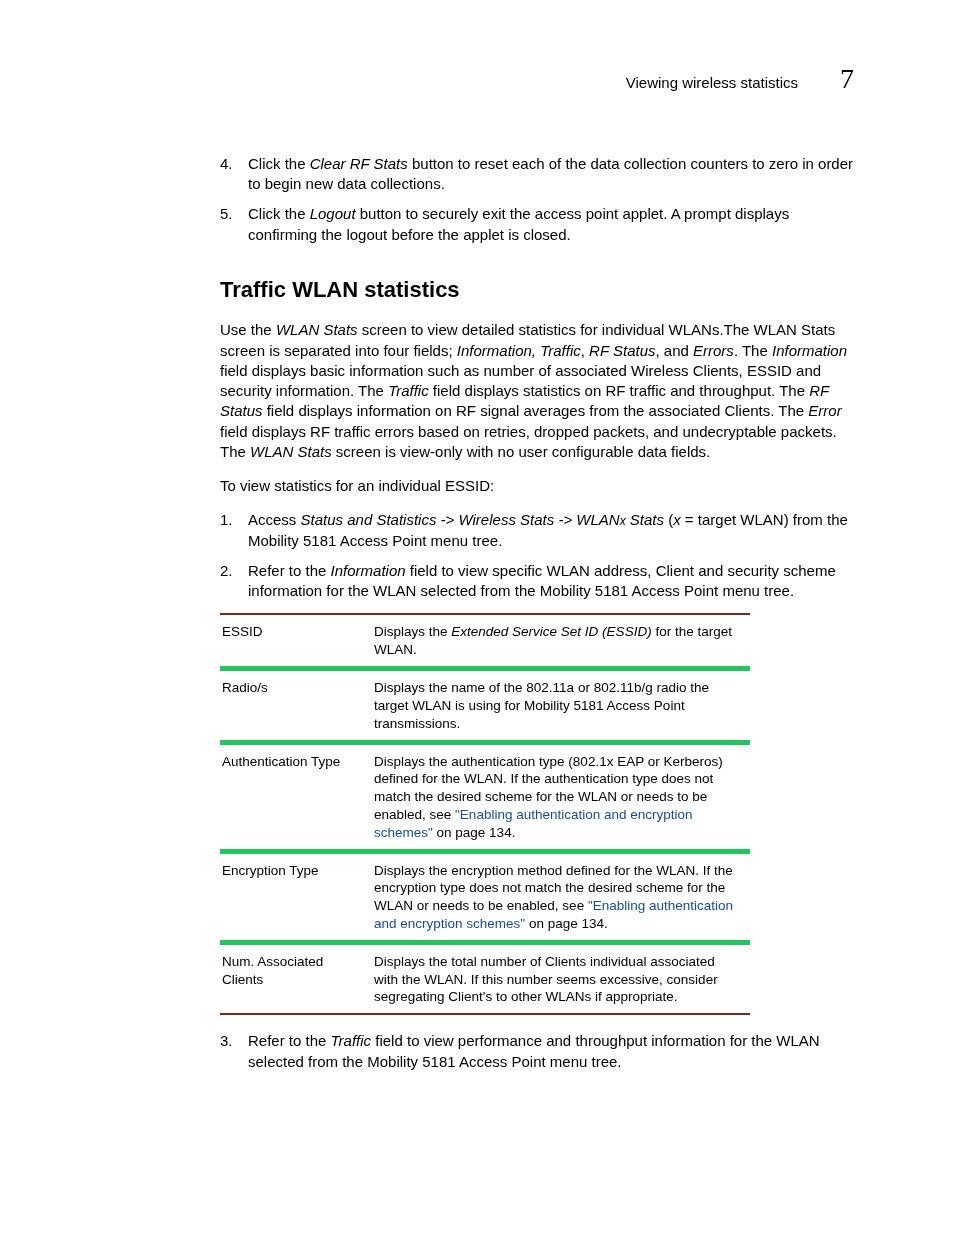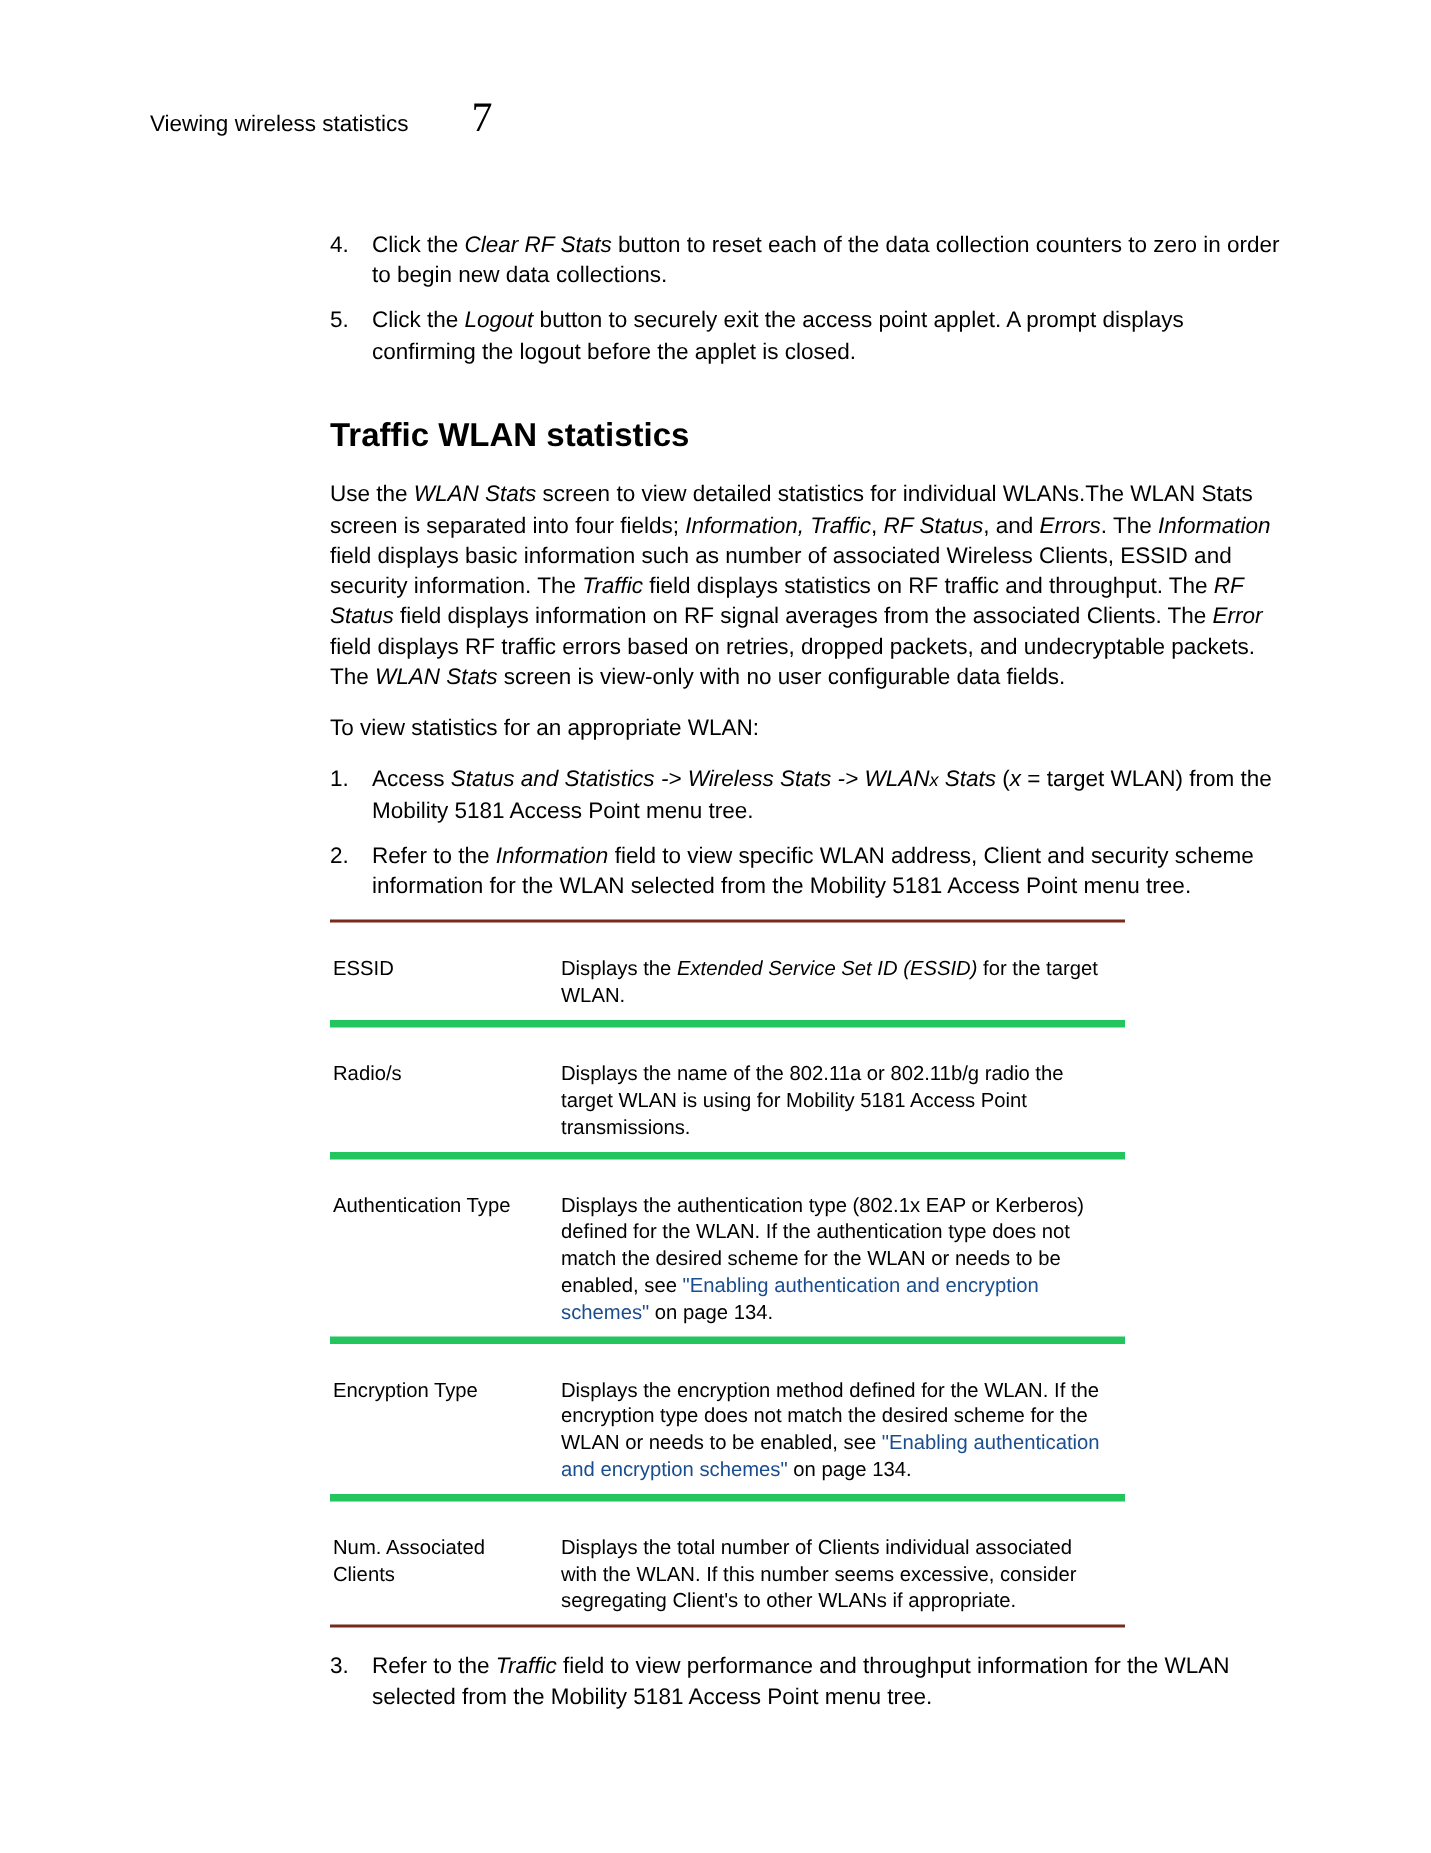--- a/index.html
+++ b/index.html
@@ -13,20 +13,21 @@
   }
   .page {
     width: 954px;
     min-height: 1235px;
     box-sizing: border-box;
     padding: 60px 100px 60px 100px;
     position: relative;
   }
   .running-head {
     display: flex;
+    justify-content: flex-end;
     align-items: baseline;
     gap: 42px;
     margin-bottom: 56px;
   }
   .running-title {
     font-size: 15px;
     color: #000;
   }
   .chapter-number {
     font-family: Georgia, "Times New Roman", serif;
@@ -77,21 +78,21 @@
   }
   table.info tr:first-child {
     border-top: 2px solid #7a2a1a;
   }
   table.info tr:last-child {
     border-bottom: 2px solid #7a2a1a;
     margin-left: 48px;
   }
   table.info td {
     vertical-align: top;
-    padding: 22px 10px 7px 2px;
+    padding: 8px 10px 7px 2px;
     line-height: 1.32;
   }
   table.info td.term {
     width: 140px;
   }
 </style>
 </head>
 <body>
 
 <div class="page">
@@ -117,21 +118,21 @@
         </span>
       </li>
     </ol>
 
     <h2 class="section">Traffic WLAN statistics</h2>
 
     <p class="body">
       <span>Use the </span><span class="italic">WLAN Stats</span><span> screen to view detailed statistics for individual WLANs.The WLAN Stats screen is separated into four fields; </span><span class="italic">Information, Traffic</span><span>, </span><span class="italic">RF Status</span><span>, and </span><span class="italic">Errors</span><span>. The </span><span class="italic">Information</span><span> field displays basic information such as number of associated Wireless Clients, ESSID and security information. The </span><span class="italic">Traffic</span><span> field displays statistics on RF traffic and throughput. The </span><span class="italic">RF Status</span><span> field displays information on RF signal averages from the associated Clients. The </span><span class="italic">Error</span><span> field displays RF traffic errors based on retries, dropped packets, and undecryptable packets. The </span><span class="italic">WLAN Stats</span><span> screen is view-only with no user configurable data fields.</span>
     </p>
 
-    <p class="body">To view statistics for an appropriate WLAN:</p>
+    <p class="body">To view statistics for an individual ESSID:</p>
 
     <ol class="steps">
       <li>
         <span class="num">1.</span>
         <span class="txt">
           <span>Access </span><span class="italic">Status and Statistics -&gt; Wireless Stats -&gt; WLAN</span><span class="italic" style="font-size:12px">x</span><span class="italic"> Stats</span><span> (</span><span class="italic">x</span><span> = target WLAN) from the Mobility 5181 Access Point menu tree.</span>
         </span>
       </li>
       <li>
         <span class="num">2.</span>

